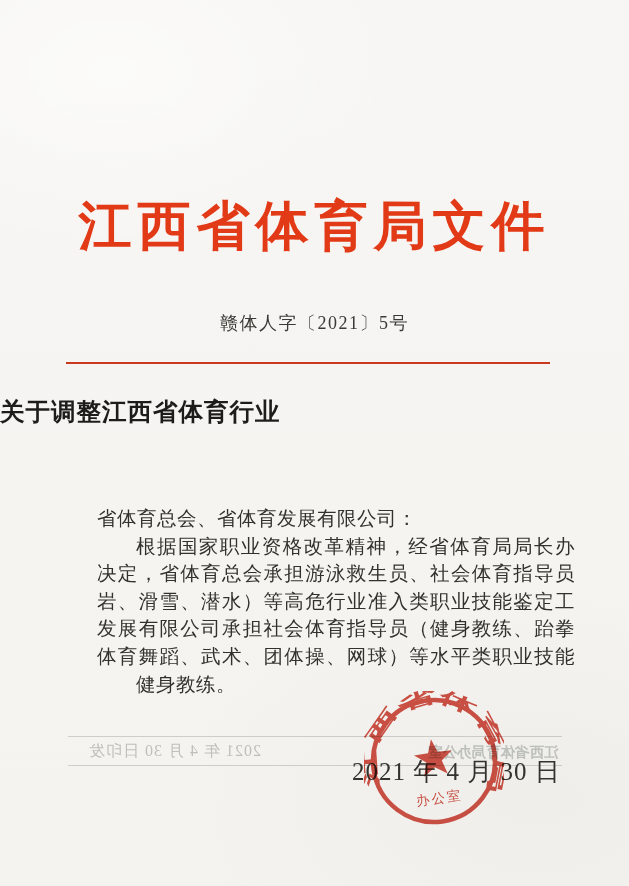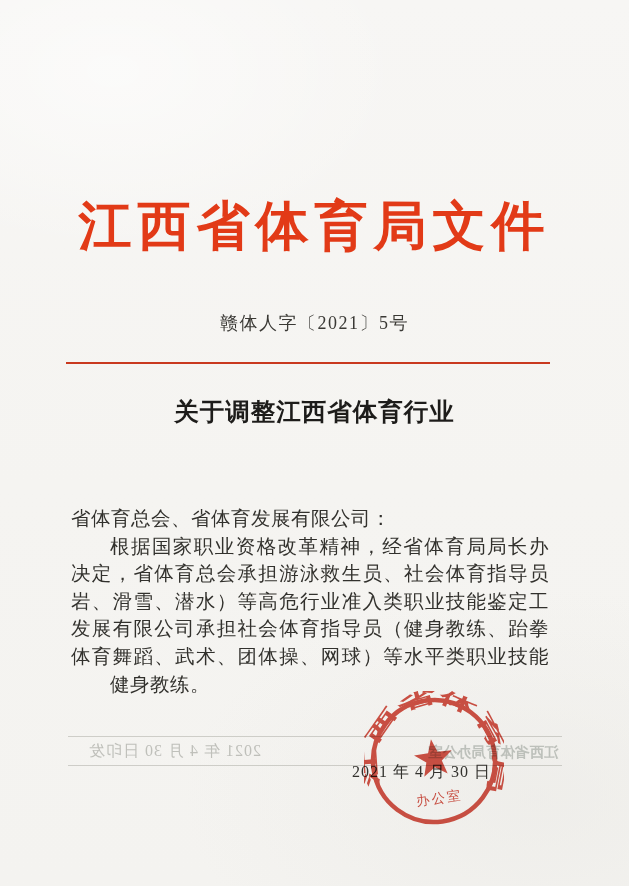--- a/index.html
+++ b/index.html
@@ -30,37 +30,36 @@
     font-size:18px;line-height:1.4;
     letter-spacing:1.5px;
     color:#3a3935;
   }
   #red-rule{
     top:362px;left:66px;width:484px;height:2px;
     background:var(--rule-red,#c9391f);
   }
   #doc-title{
     top:395px;left:0;width:629px;
-    text-align:center;
     font-weight:bold;
     font-size:24.5px;
     color:#1d1c1a;
   }
   #doc-title .tl{height:33px;line-height:33px;letter-spacing:1px;}
   #doc-body{
-    top:505px;left:71px;width:478px;
+    top:505px;left:97px;width:478px;
     font-size:19.5px;
     color:#32312d;
   }
   .bl{height:27.6px;line-height:27.6px;letter-spacing:.5px;white-space:nowrap;}
   .bl.fill{white-space:normal;text-align:justify;text-align-last:justify;overflow:hidden;}
   .bl.indent{text-indent:2em;}
   #issue-date{
     top:760px;left:352px;
-    font-size:16px;line-height:24px;
+    font-size:25px;line-height:24px;
     letter-spacing:1px;
     color:#33322e;
   }
   .bleed-rule{
     left:68px;width:494px;height:1px;
     background:rgba(168,168,160,.5);
   }
   #bleed-rule-top{top:736px;}
   #bleed-rule-bottom{top:765px;}
   .bleed-text{

